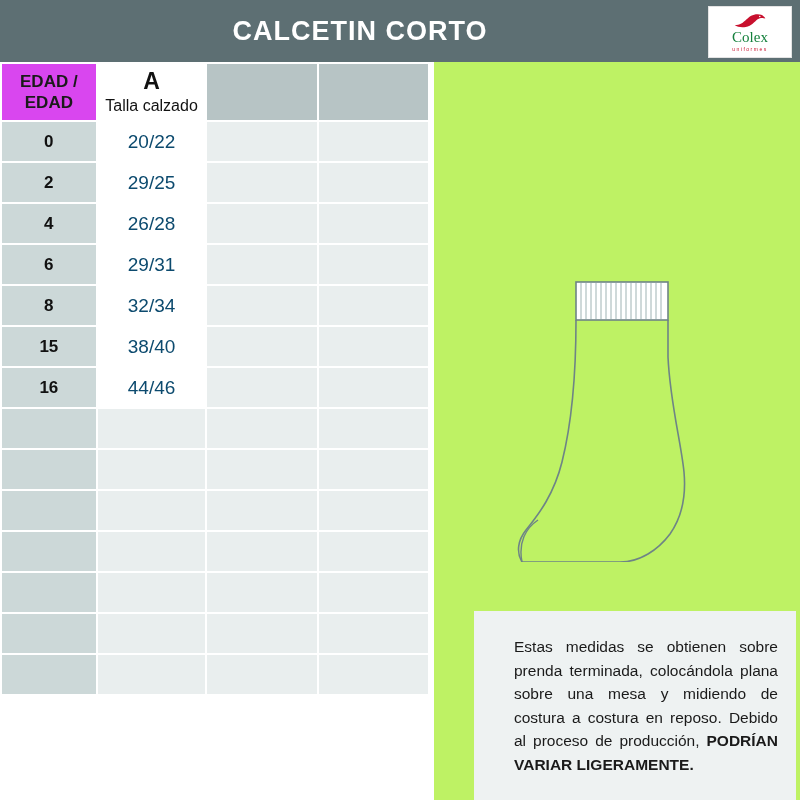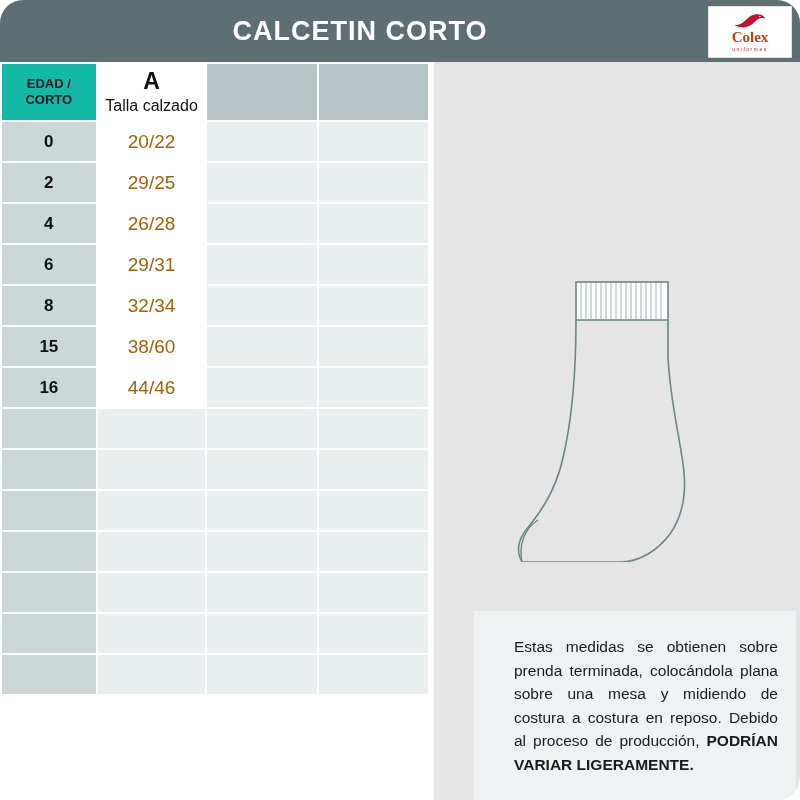--- a/index.html
+++ b/index.html
@@ -7,21 +7,20 @@
     margin: 0; padding: 0;
     width: 800px; height: 800px;
     background: #ffffff;
     font-family: "Liberation Sans", sans-serif;
   }
   #page {
     position: relative;
     width: 800px; height: 800px;
     overflow: hidden;
     background: #ffffff;
-    border-radius: 23px;
   }
 
   
   .header {
     position: absolute;
     left: 0; top: 0;
     width: 800px; height: 62px;
     background: #5d6f73;
     display: flex;
     align-items: center;
@@ -44,23 +43,23 @@
     display: flex;
     flex-direction: column;
     align-items: center;
     justify-content: center;
   }
   .logo-bird {
     width: 34px; height: 16px;
     margin-bottom: 1px;
   }
   .logo-name {
-    color: #c2410c;
+    color: #15803d;
     font-size: 15px;
-    font-weight: bold;
+    font-weight: normal;
     line-height: 1;
     font-family: "Liberation Serif", serif;
   }
   .logo-sub {
     color: #c8102e;
     font-size: 5px;
     letter-spacing: 1.5px;
     margin-top: 1px;
   }
 
@@ -77,22 +76,22 @@
     text-align: center;
     vertical-align: middle;
   }
   .col-a { width: 96px; }
   .col-b { width: 110px; }
   .col-c { width: 112px; }
   .col-d { width: 112px; }
 
   .hdr-row td { height: 58px; }
   .hdr-age {
-    background: #14b8a6;
-    font-size: 13px;
+    background: #d946ef;
+    font-size: 17px;
     font-weight: bold;
     color: #1a1a1a;
     line-height: 1.25;
   }
   .hdr-a {
     background: #ffffff;
   }
   .hdr-a .letter {
     font-size: 23px;
     font-weight: bold;
@@ -110,34 +109,34 @@
   .data-row td { height: 41px; }
   .cell-age {
     background: #ccd8d8;
     font-size: 17px;
     font-weight: bold;
     color: #111;
   }
   .cell-val {
     background: #ffffff;
     font-size: 19px;
-    color: #a16207;
+    color: #0c4a6e;
   }
   .cell-empty { background: #e9eeee; }
 
   .filler-row td { height: 41px; }
   .filler-age { background: #ccd8d8; }
   .filler-cell { background: #e9eeee; }
 
   
   .right-panel {
     position: absolute;
     left: 434px; top: 62px;
     width: 366px; height: 738px;
-    background: #e5e5e5;
+    background: #bef264;
   }
   .sock-area {
     position: absolute;
     left: 0; top: 80px;
     width: 366px; height: 420px;
   }
   .note-box {
     position: absolute;
     left: 40px; top: 549px;
     width: 322px; height: 189px;
@@ -170,21 +169,21 @@
       <div class="logo-name">Colex</div>
       <div class="logo-sub">uniformes</div>
     </div>
   </div>
 
   <table class="table">
     <tbody id="table-body">
       <tr class="hdr-row">
         <td class="col-a hdr-age">
           <div>EDAD /</div>
-          <div>CORTO</div>
+          <div>EDAD</div>
         </td>
         <td class="col-b hdr-a">
           <div class="letter">A</div>
           <div class="sub">Talla calzado</div>
         </td>
         <td class="col-c hdr-blank"></td>
         <td class="col-d hdr-blank"></td>
       </tr>
     <tr class="data-row">
           <td class="col-a cell-age">0</td>
@@ -211,21 +210,21 @@
           <td class="col-d cell-empty"></td>
         </tr>
         <tr class="data-row">
           <td class="col-a cell-age">8</td>
           <td class="col-b cell-val">32/34</td>
           <td class="col-c cell-empty"></td>
           <td class="col-d cell-empty"></td>
         </tr>
         <tr class="data-row">
           <td class="col-a cell-age">15</td>
-          <td class="col-b cell-val">38/60</td>
+          <td class="col-b cell-val">38/40</td>
           <td class="col-c cell-empty"></td>
           <td class="col-d cell-empty"></td>
         </tr>
         <tr class="data-row">
           <td class="col-a cell-age">16</td>
           <td class="col-b cell-val">44/46</td>
           <td class="col-c cell-empty"></td>
           <td class="col-d cell-empty"></td>
         </tr>
         <tr class="filler-row">

